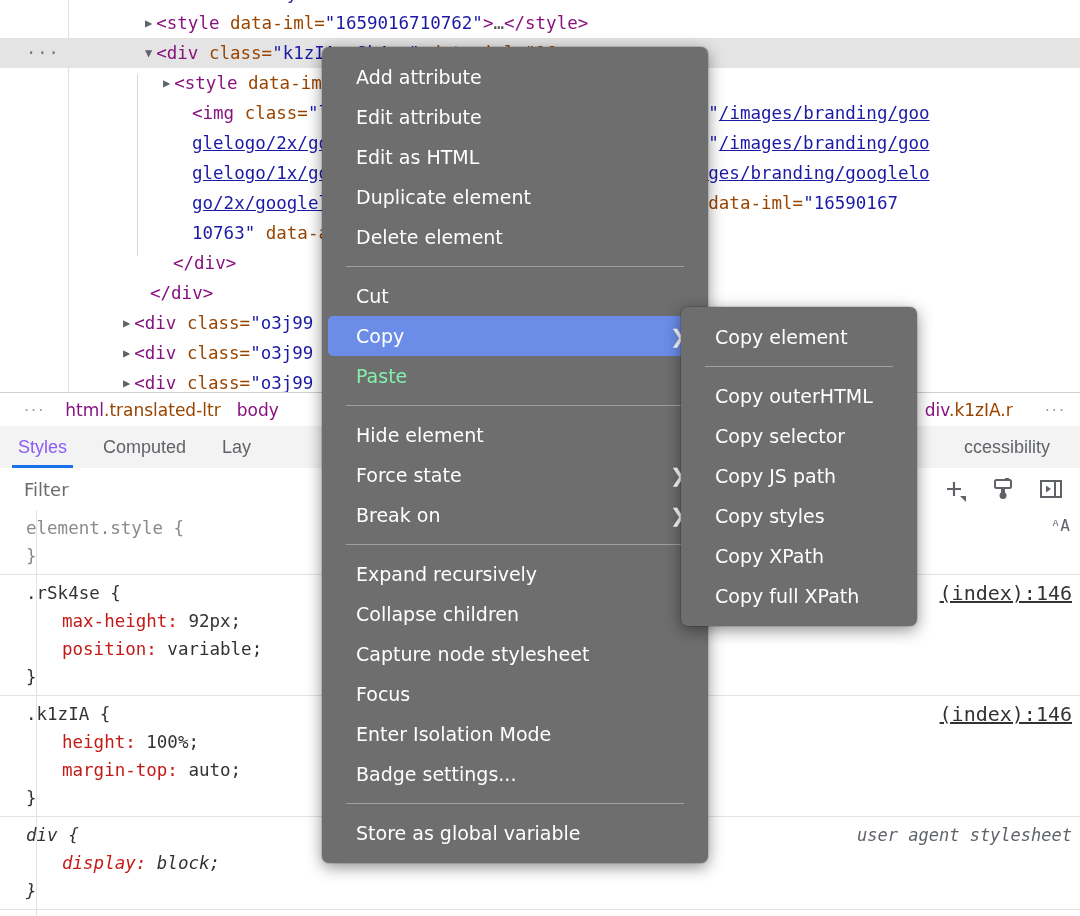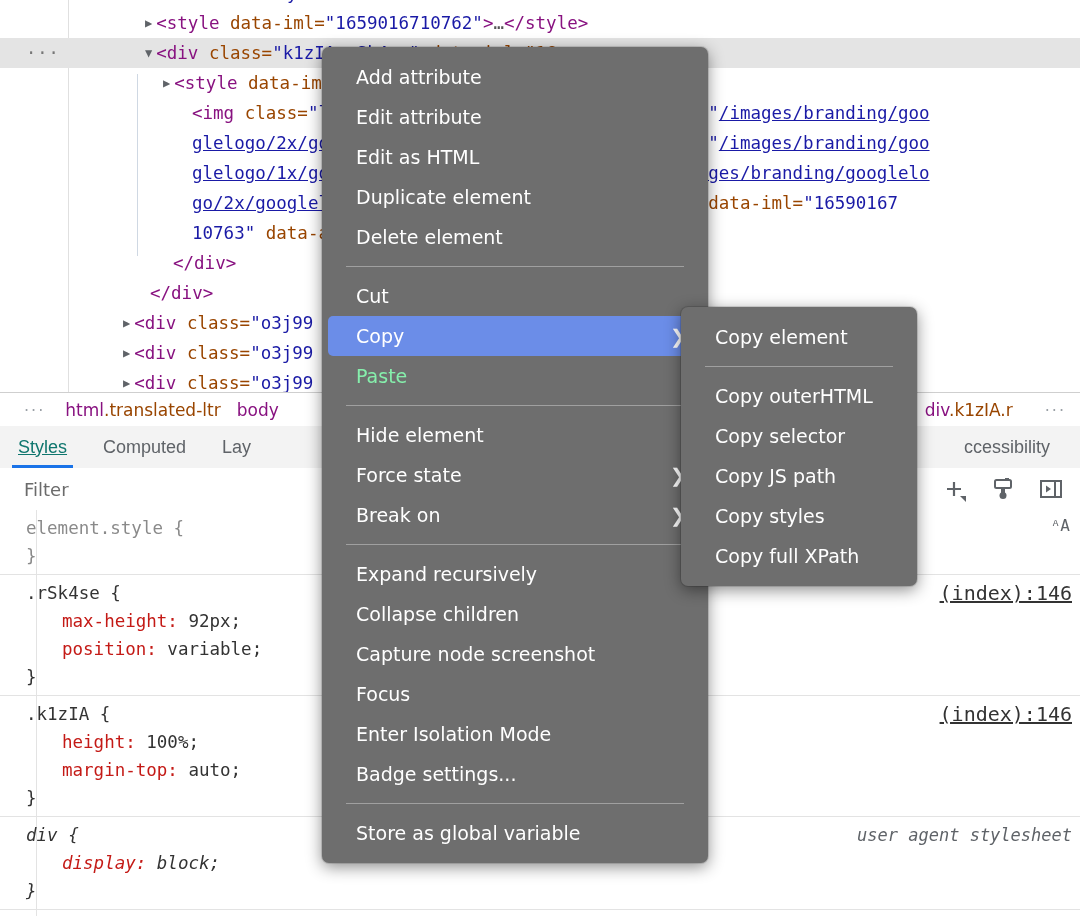--- a/index.html
+++ b/index.html
@@ -97,21 +97,21 @@
     display: flex; align-items: center;
     overflow: hidden;
   }
   .tab {
     position: relative;
     font-size: 18px; color: #5f6368;
     padding: 0 18px; height: 42px;
     display: flex; align-items: center;
     white-space: nowrap;
   }
-  .tab.active { color: #0f766e; text-decoration: underline; }
+  .tab.active { color: #8b5cf6; }
   .tab.active::after {
     content: ""; position: absolute; left: 12px; right: 12px; bottom: 0;
     height: 3px; background: #1a73e8;
   }
 
   
   #filterbar {
     position: absolute; left: 0; top: 468px; width: 1080px; height: 42px;
     background: #ffffff;
     border-bottom: 1px solid #cfcfcf;
@@ -302,31 +302,32 @@
       <div class="ctx-item"><span>Cut</span></div>
       <div class="ctx-item highlight"><span>Copy</span><span class="ctx-arrow chev">❯</span></div>
       <div class="ctx-item disabled"><span>Paste</span></div>
       <div class="ctx-sep"></div>
       <div class="ctx-item"><span>Hide element</span></div>
       <div class="ctx-item"><span>Force state</span><span class="ctx-arrow chev">❯</span></div>
       <div class="ctx-item"><span>Break on</span><span class="ctx-arrow chev">❯</span></div>
       <div class="ctx-sep"></div>
       <div class="ctx-item"><span>Expand recursively</span></div>
       <div class="ctx-item"><span>Collapse children</span></div>
-      <div class="ctx-item"><span>Capture node screenshot</span></div>
+      <div class="ctx-item"><span>Capture node stylesheet</span></div>
       <div class="ctx-item"><span>Focus</span></div>
       <div class="ctx-item"><span>Enter Isolation Mode</span></div>
       <div class="ctx-item"><span>Badge settings...</span></div>
       <div class="ctx-sep"></div>
       <div class="ctx-item"><span>Store as global variable</span></div>
     </div>
 
   <div class="ctx" id="ctx-sub">
       <div class="ctx-item"><span>Copy element</span></div>
       <div class="ctx-sep"></div>
       <div class="ctx-item"><span>Copy outerHTML</span></div>
       <div class="ctx-item"><span>Copy selector</span></div>
       <div class="ctx-item"><span>Copy JS path</span></div>
       <div class="ctx-item"><span>Copy styles</span></div>
+      <div class="ctx-item"><span>Copy XPath</span></div>
       <div class="ctx-item"><span>Copy full XPath</span></div>
     </div>
 
 </div>
 
 </body></html>

